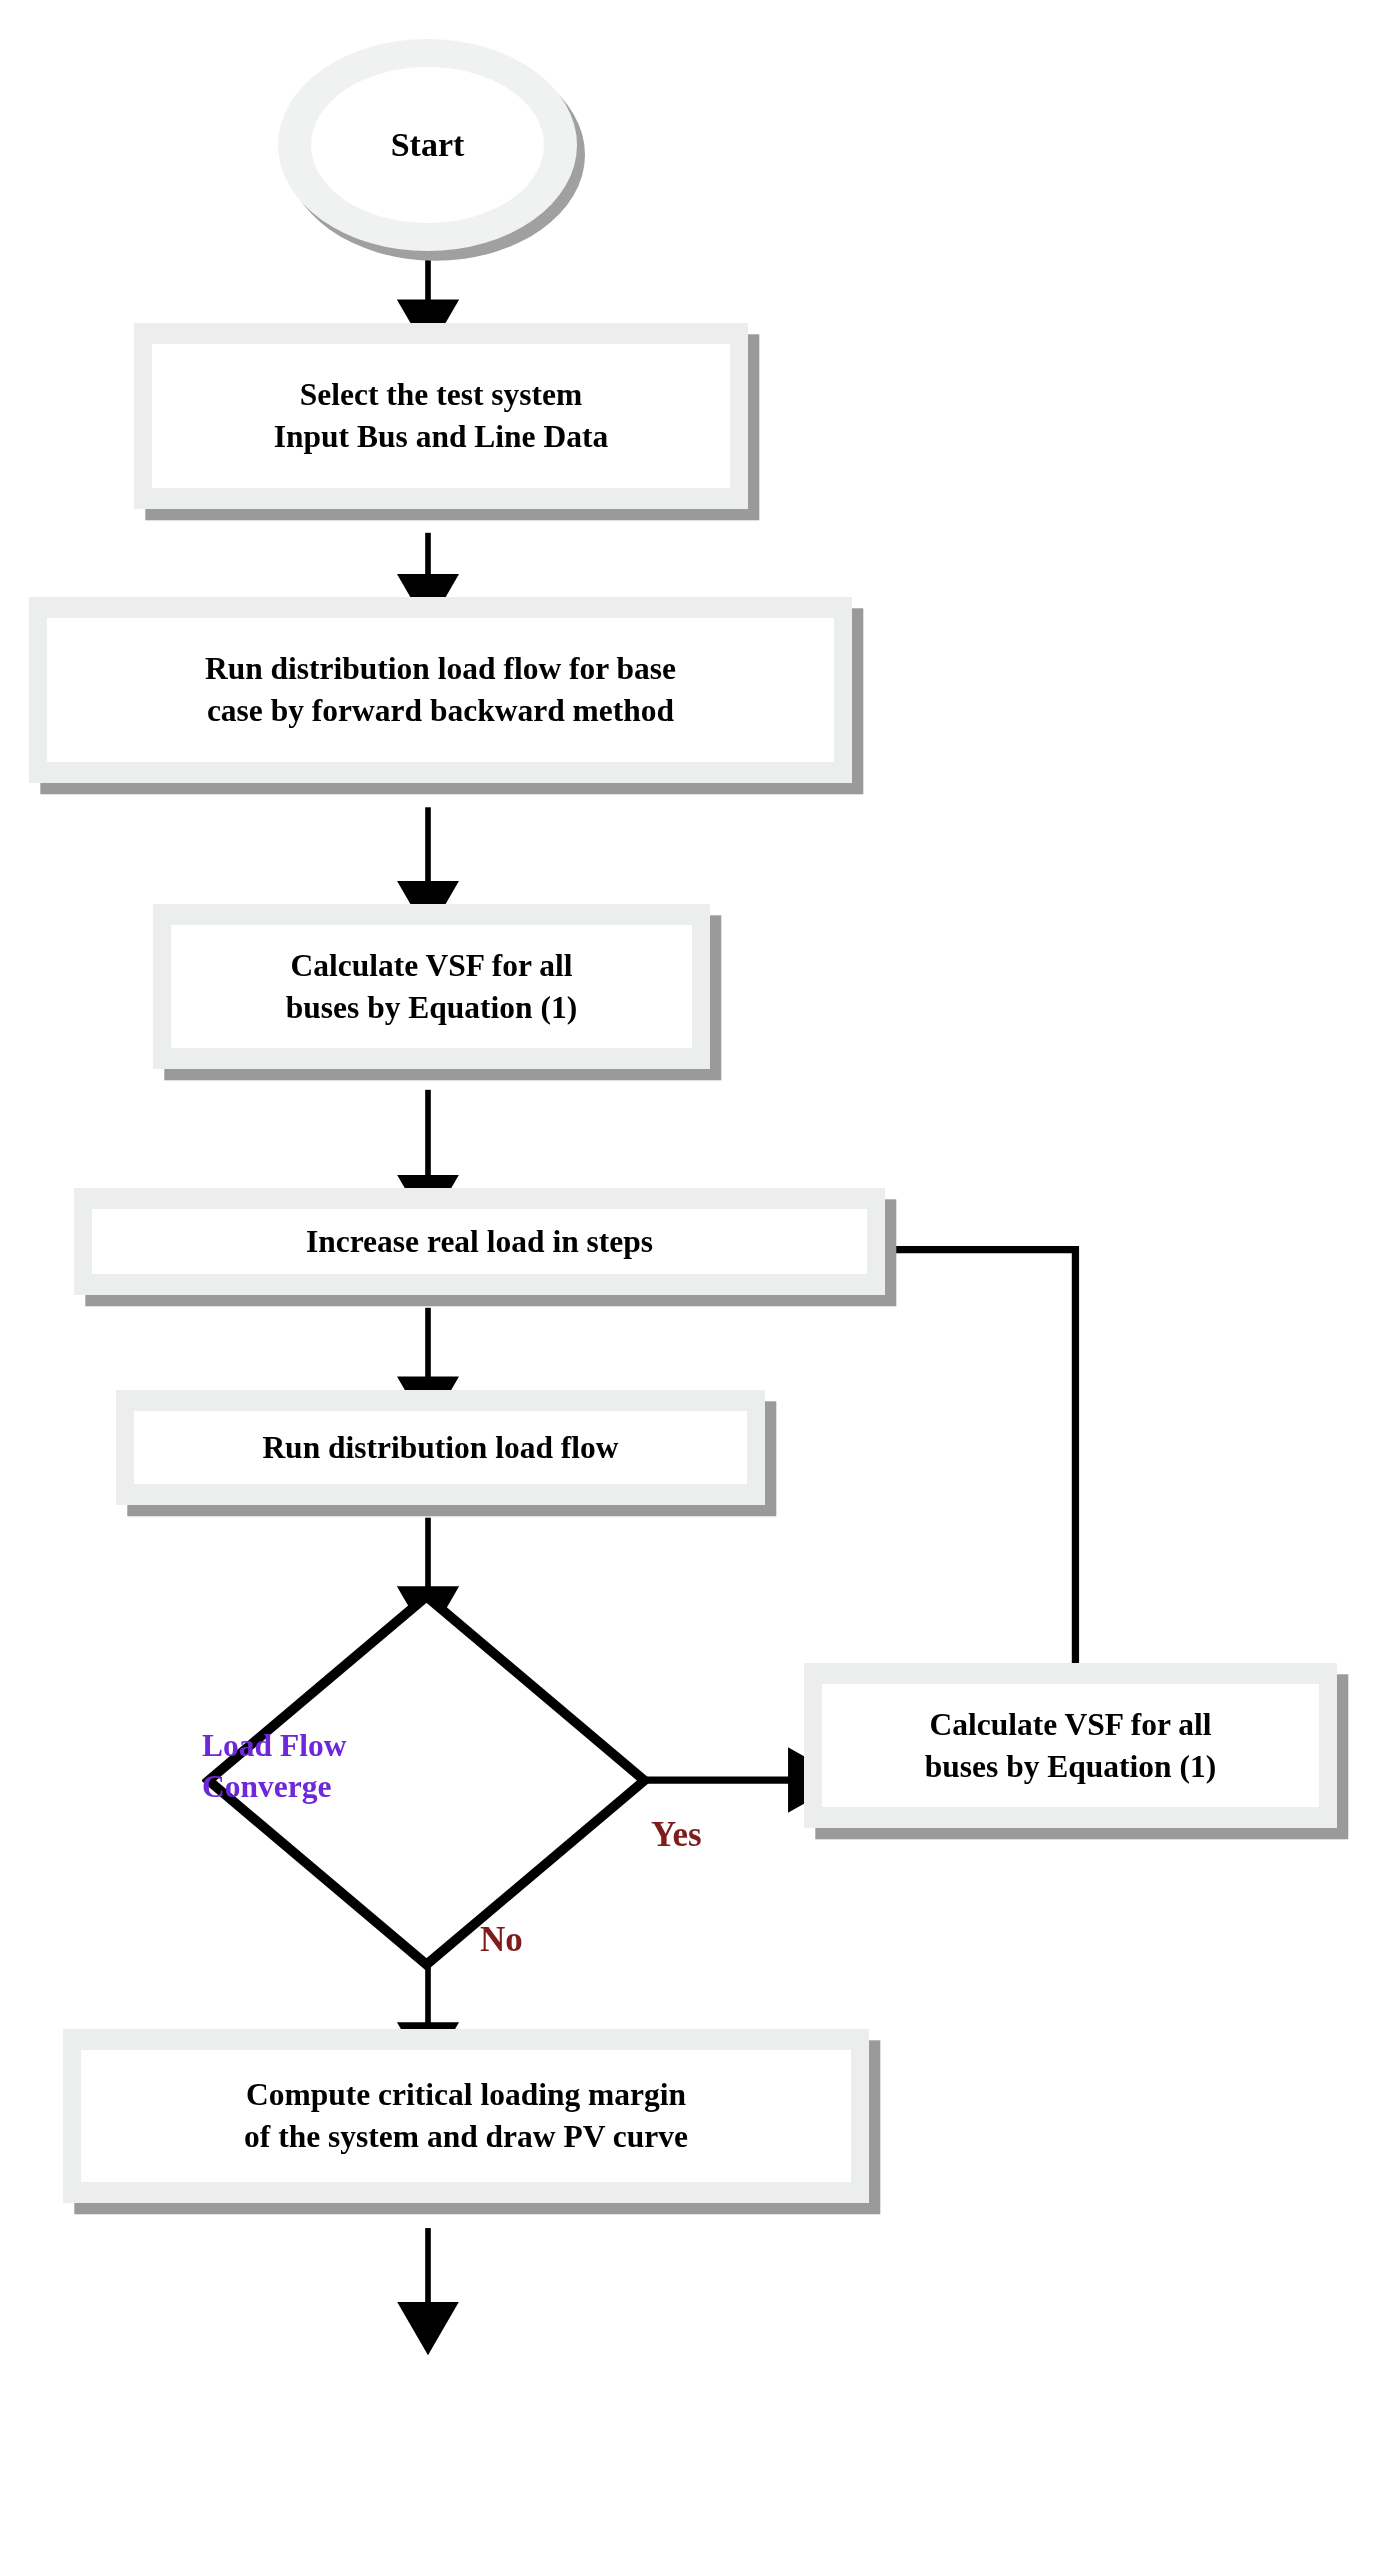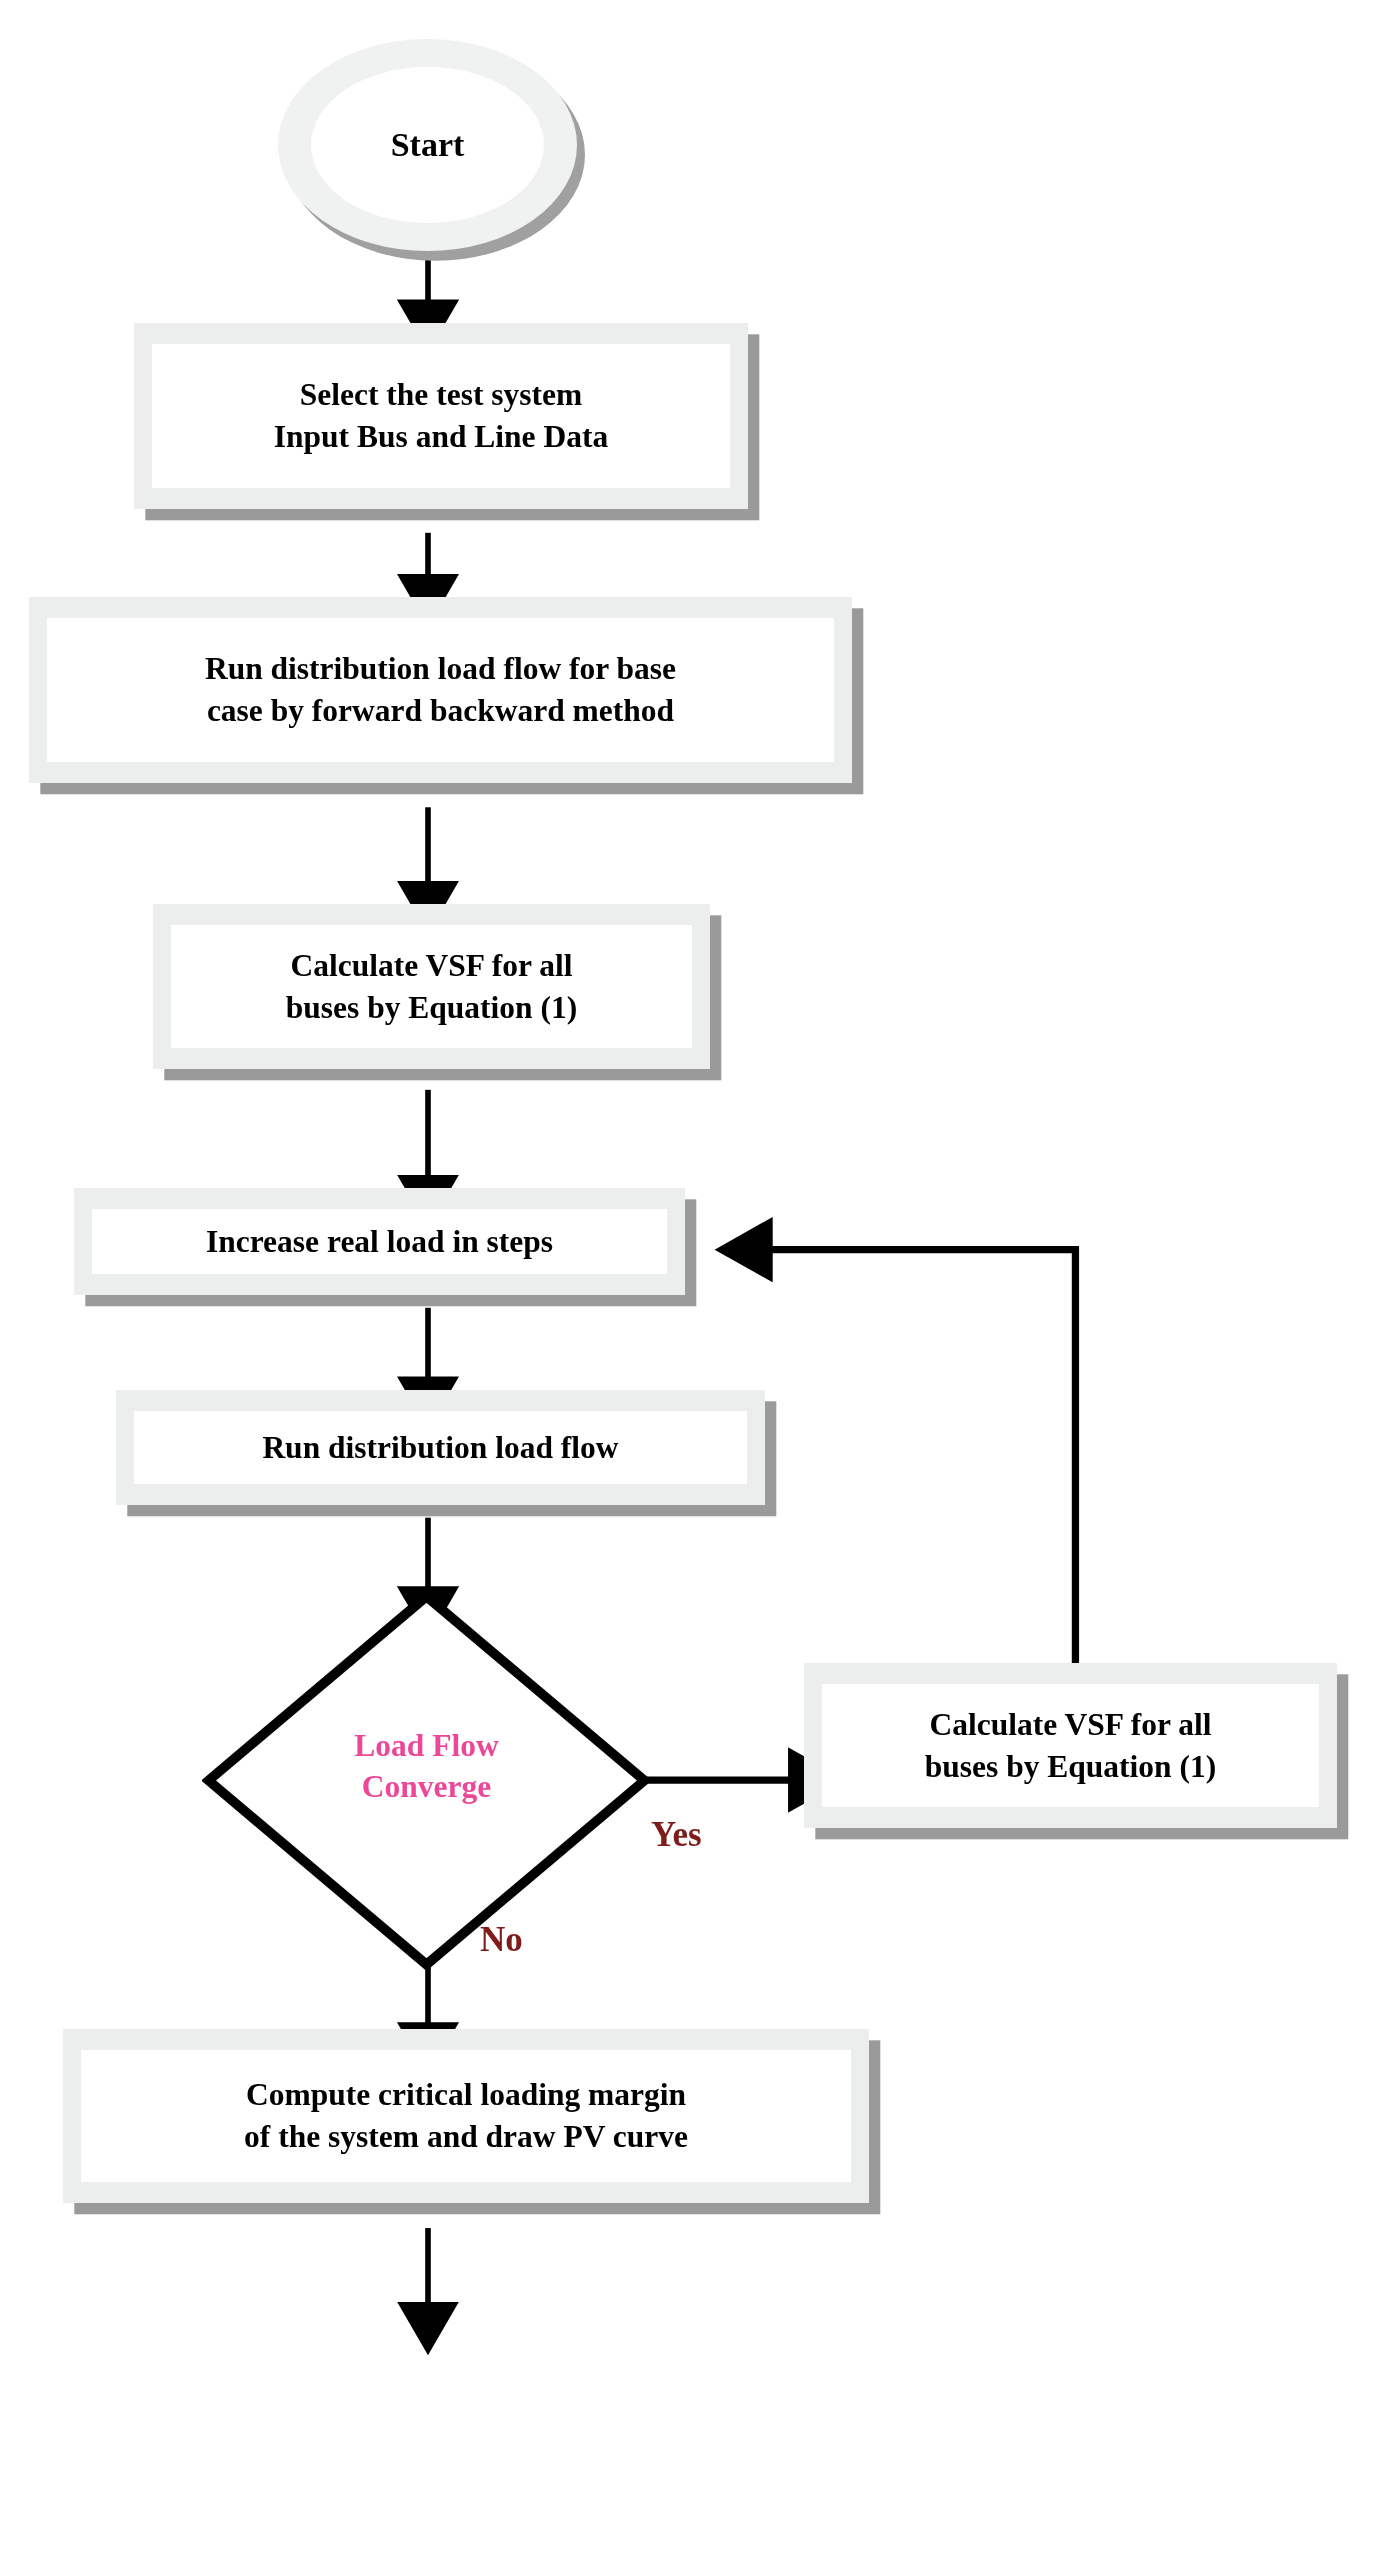--- a/index.html
+++ b/index.html
@@ -74,23 +74,22 @@
     text-align: center;
   }
 
   
   .decision {
     position: absolute;
   }
   .decision-label {
     position: absolute;
     left: 0; right: 0;
-    text-align: center;
-    font-weight: bold;
-    color: #ec4899;
+    font-weight: bold;
+    color: #6d28d9;
     line-height: 1.30;
     pointer-events: none;
   }
 
   
   .edge-label {
     position: absolute;
     font-weight: bold;
     color: #7f1d1d;
     white-space: nowrap;
@@ -162,21 +161,21 @@
     </div>
   </div>
 
   <div class="node proc" style="left:153px; top:904px; width:557px; height:165px;">
     <div class="proc-inner">
       <div class="proc-line" style="font-size:31.5px;">Calculate VSF for all</div>
       <div class="proc-line" style="font-size:31.5px;">buses by Equation (1)</div>
     </div>
   </div>
 
-  <div class="node proc" style="left:74px; top:1188px; width:611px; height:107px;">
+  <div class="node proc" style="left:74px; top:1188px; width:811px; height:107px;">
     <div class="proc-inner">
       <div class="proc-line" style="font-size:31.5px;">Increase real load in steps</div>
     </div>
   </div>
 
   <div class="node proc" style="left:116px; top:1390px; width:649px; height:115px;">
     <div class="proc-inner">
       <div class="proc-line" style="font-size:31.5px;">Run distribution load flow</div>
     </div>
   </div>

